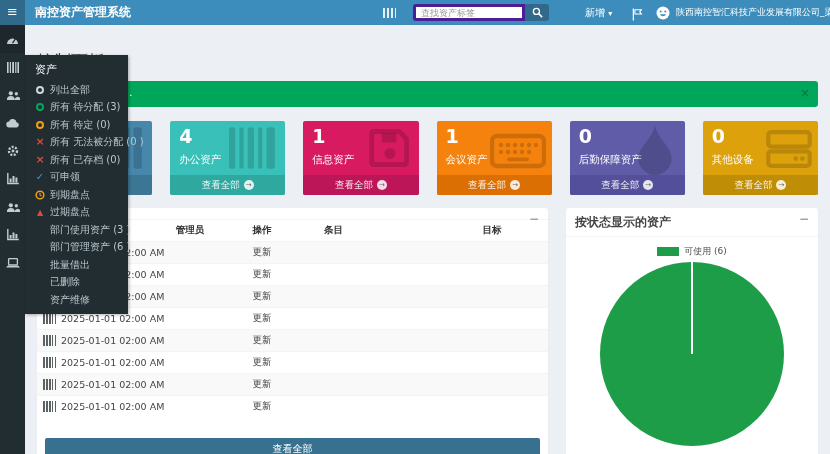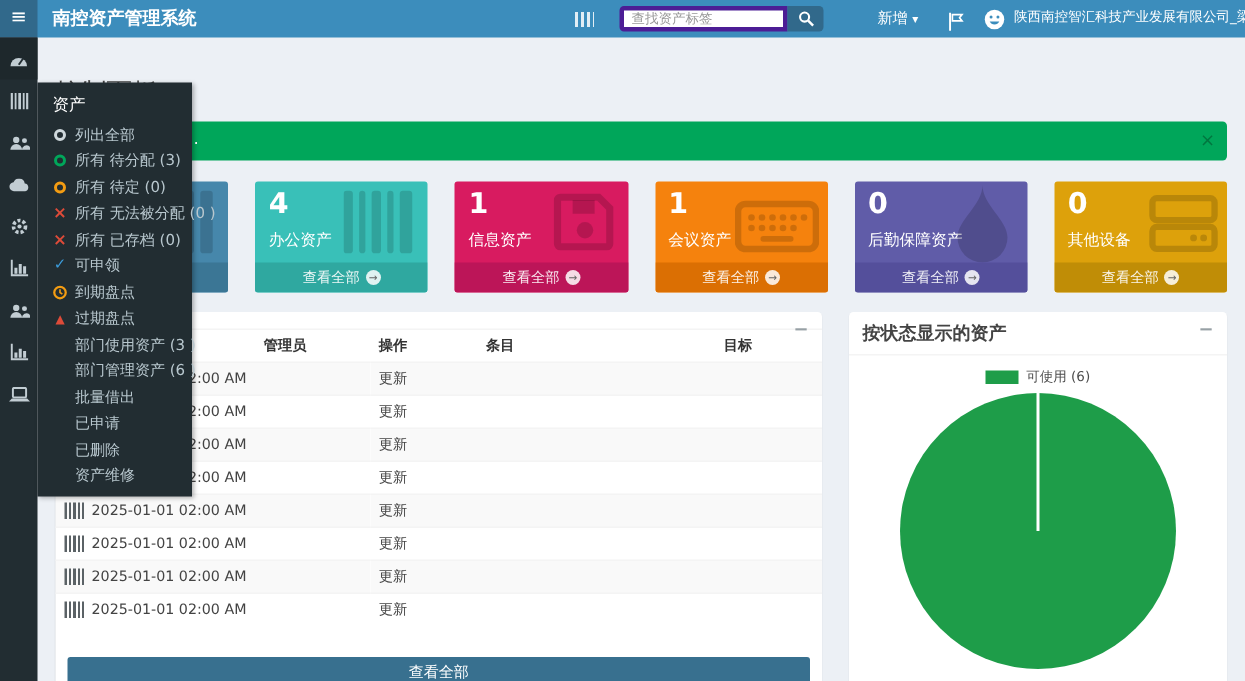--- a/index.html
+++ b/index.html
@@ -511,23 +511,19 @@
   <div class="flyout-item">
     <span class="mi"></span>
     <span>部门管理资产 (6 )</span>
   </div>
   <div class="flyout-item">
     <span class="mi"></span>
     <span>批量借出</span>
   </div>
   <div class="flyout-item">
     <span class="mi"></span>
-    <span>已申请</span>
-  </div>
-  <div class="flyout-item">
-    <span class="mi"></span>
     <span>已删除</span>
   </div>
   <div class="flyout-item">
     <span class="mi"></span>
     <span>资产维修</span>
   </div>
 </nav>
 
 </body></html>

